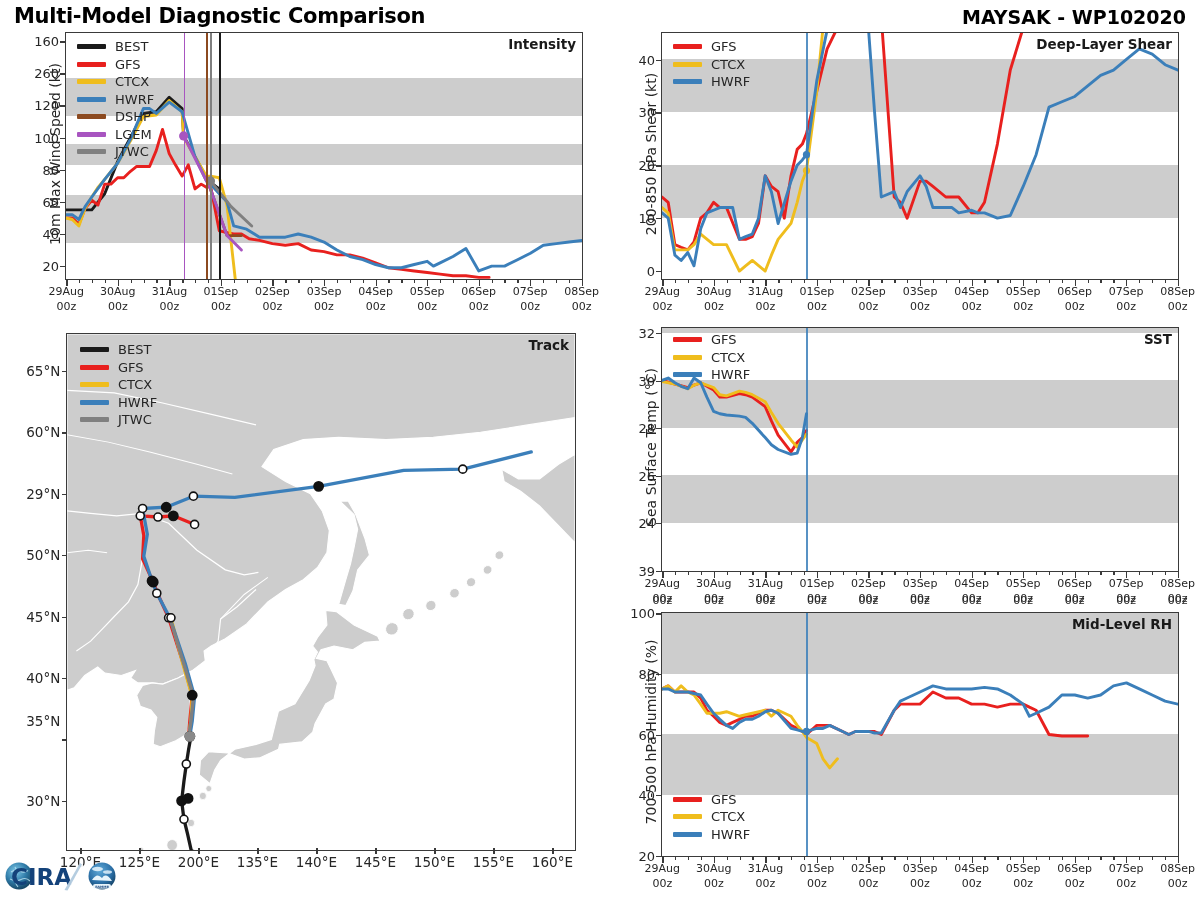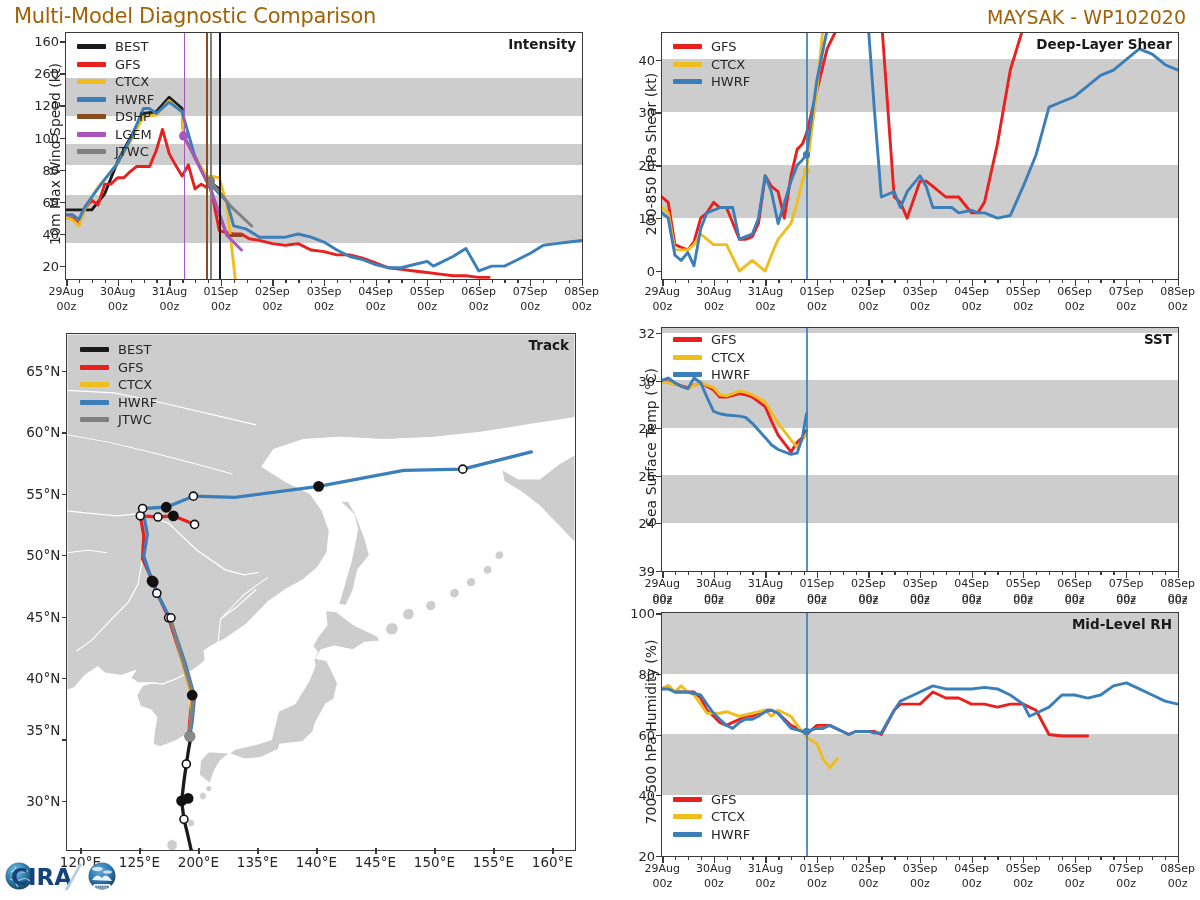--- a/index.html
+++ b/index.html
@@ -2,21 +2,21 @@
 <html><head>
 <meta charset="utf-8">
 <style>
   * { box-sizing: border-box; }
   html, body { margin:0; padding:0; }
   body {
     width:1200px; height:900px; background:#ffffff;
     font-family:"DejaVu Sans", sans-serif;
     position:relative; overflow:hidden;
   }
-  .hdr { position:absolute; font-weight:normal; color:#a16207; }
+  .hdr { position:absolute; font-weight:bold; color:#000000; }
   #main-title { left:14px; top:4px; font-size:21px; letter-spacing:-.3px; }
   #storm-title { right:14px; top:6px; font-size:19px; }
 
   .panel { position:absolute; }
   .frame { position:absolute; inset:0; border:1.3px solid #3a3a3a; background:#fff; overflow:hidden; }
   .band { position:absolute; left:0; right:0; background:#cdcdcd; }
   .vline { position:absolute; top:0; bottom:0; width:1.6px; }
   .plotsvg { position:absolute; left:0; top:0; width:100%; height:100%; }
   .corner-label { position:absolute; right:7px; top:4px; font-size:13.5px; font-weight:bold; color:#1a1a1a; z-index:6; }
 
@@ -598,29 +598,29 @@
       <div class="maplab-lon" style="left: 367.1px;">150°E</div>
       <div class="xtickmark" style="left: 367.1px; bottom: -5.5px; position: absolute;"></div>
       <div class="maplab-lon" style="left: 426.1px;">155°E</div>
       <div class="xtickmark" style="left: 426.1px; bottom: -5.5px; position: absolute;"></div>
       <div class="maplab-lon" style="left: 485.1px;">160°E</div>
       <div class="xtickmark" style="left: 485.1px; bottom: -5.5px; position: absolute;"></div>
     </div>
   <div class="latlabs" style="position: absolute; left: 1.3px; top: 1.3px; width: 507.4px; height: 515.4px;">
       <div class="maplab-lat" style="top: 466.314px;">30°N</div>
       <div class="ytickmark" style="top: 466.314px;"></div>
-      <div class="maplab-lat" style="top: 396px; margin-left: 23px;">35°N</div>
+      <div class="maplab-lat" style="top: 387px; margin-left: 23px;">35°N</div>
       <div class="ytickmark" style="top: 404.957px;"></div>
       <div class="maplab-lat" style="top: 343.6px;">40°N</div>
       <div class="ytickmark" style="top: 343.6px;"></div>
       <div class="maplab-lat" style="top: 282.243px;">45°N</div>
       <div class="ytickmark" style="top: 282.243px;"></div>
       <div class="maplab-lat" style="top: 220.886px; margin-left: 28px;">50°N</div>
       <div class="ytickmark" style="top: 220.886px;"></div>
-      <div class="maplab-lat" style="top: 159.529px;">55°N</div>
+      <div class="maplab-lat" style="top: 159.529px;">29°N</div>
       <div class="ytickmark" style="top: 159.529px;"></div>
       <div class="maplab-lat" style="top: 98.1714px;">60°N</div>
       <div class="ytickmark" style="top: 98.1714px;"></div>
       <div class="maplab-lat" style="top: 36.8143px;">65°N</div>
       <div class="ytickmark" style="top: 36.8143px;"></div>
     </div>
 </div>
 
 <svg id="cira-logo" viewBox="0 0 236 88">
   <defs>

